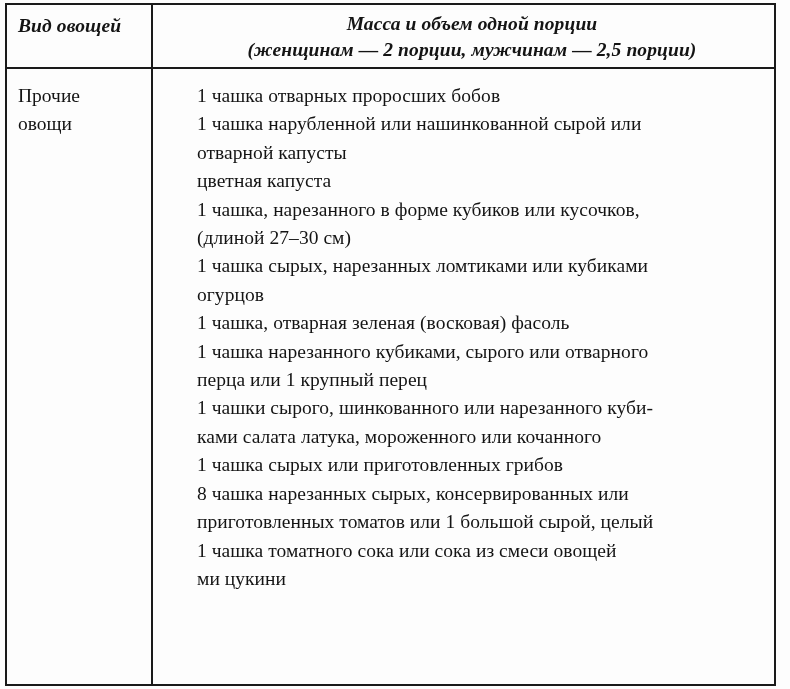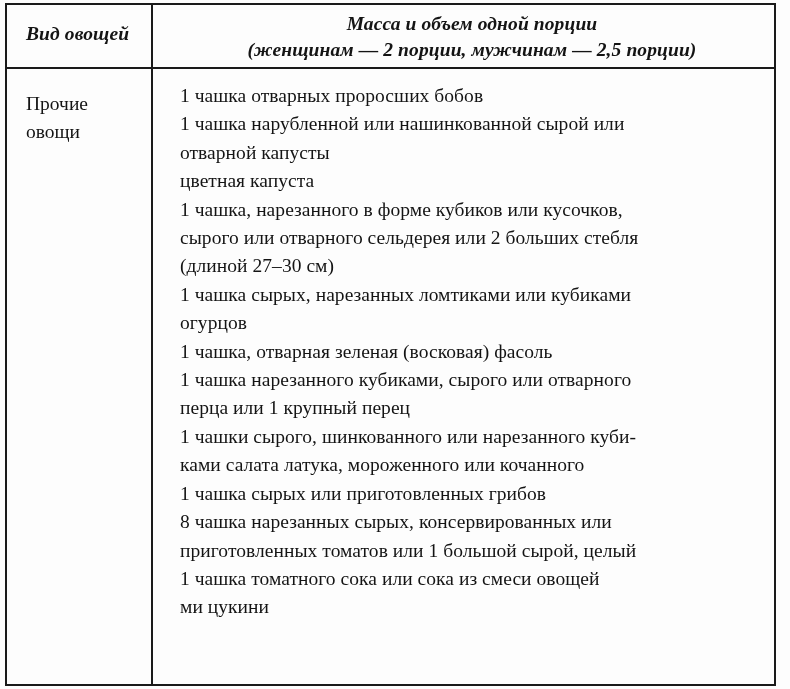--- a/index.html
+++ b/index.html
@@ -42,28 +42,29 @@
     box-sizing: border-box;
   }
 
   .row-header {
     height: 64px;
     border-bottom: 2px solid #1a1a1a;
   }
 
   .row-body {
     height: 615px;
+    gap: 17px;
   }
 
   .cell-kind {
     width: 146px;
     flex: 0 0 146px;
     box-sizing: border-box;
     border-right: 2px solid #1a1a1a;
-    padding: 8px;
+    padding: 0;
     overflow: hidden;
   }
 
   .cell-portion {
     flex: 1 1 auto;
     box-sizing: border-box;
     overflow: hidden;
     padding: 0;
   }
 
@@ -149,21 +150,20 @@
         </div>
       </div>
 
       <div class="cell-portion">
         <div class="portion-list">
           <span class="pline">1 чашка отварных проросших бобов</span>
           <span class="pline">1 чашка нарубленной или нашинкованной сырой или</span>
           <span class="pline">отварной капусты</span>
           <span class="pline">цветная капуста</span>
           <span class="pline">1 чашка, нарезанного в форме кубиков или кусочков,</span>
-          <span class="pline">сырого или отварного сельдерея или 2 больших стебля</span>
           <span class="pline">(длиной 27–30 см)</span>
           <span class="pline">1 чашка сырых, нарезанных ломтиками или кубиками</span>
           <span class="pline">огурцов</span>
           <span class="pline">1 чашка, отварная зеленая (восковая) фасоль</span>
           <span class="pline">1 чашка нарезанного кубиками, сырого или отварного</span>
           <span class="pline">перца или 1 крупный перец</span>
           <span class="pline">1 чашки сырого, шинкованного или нарезанного куби-</span>
           <span class="pline">ками салата латука, мороженного или кочанного</span>
           <span class="pline">1 чашка сырых или приготовленных грибов</span>
           <span class="pline">8 чашка нарезанных сырых, консервированных или</span>

